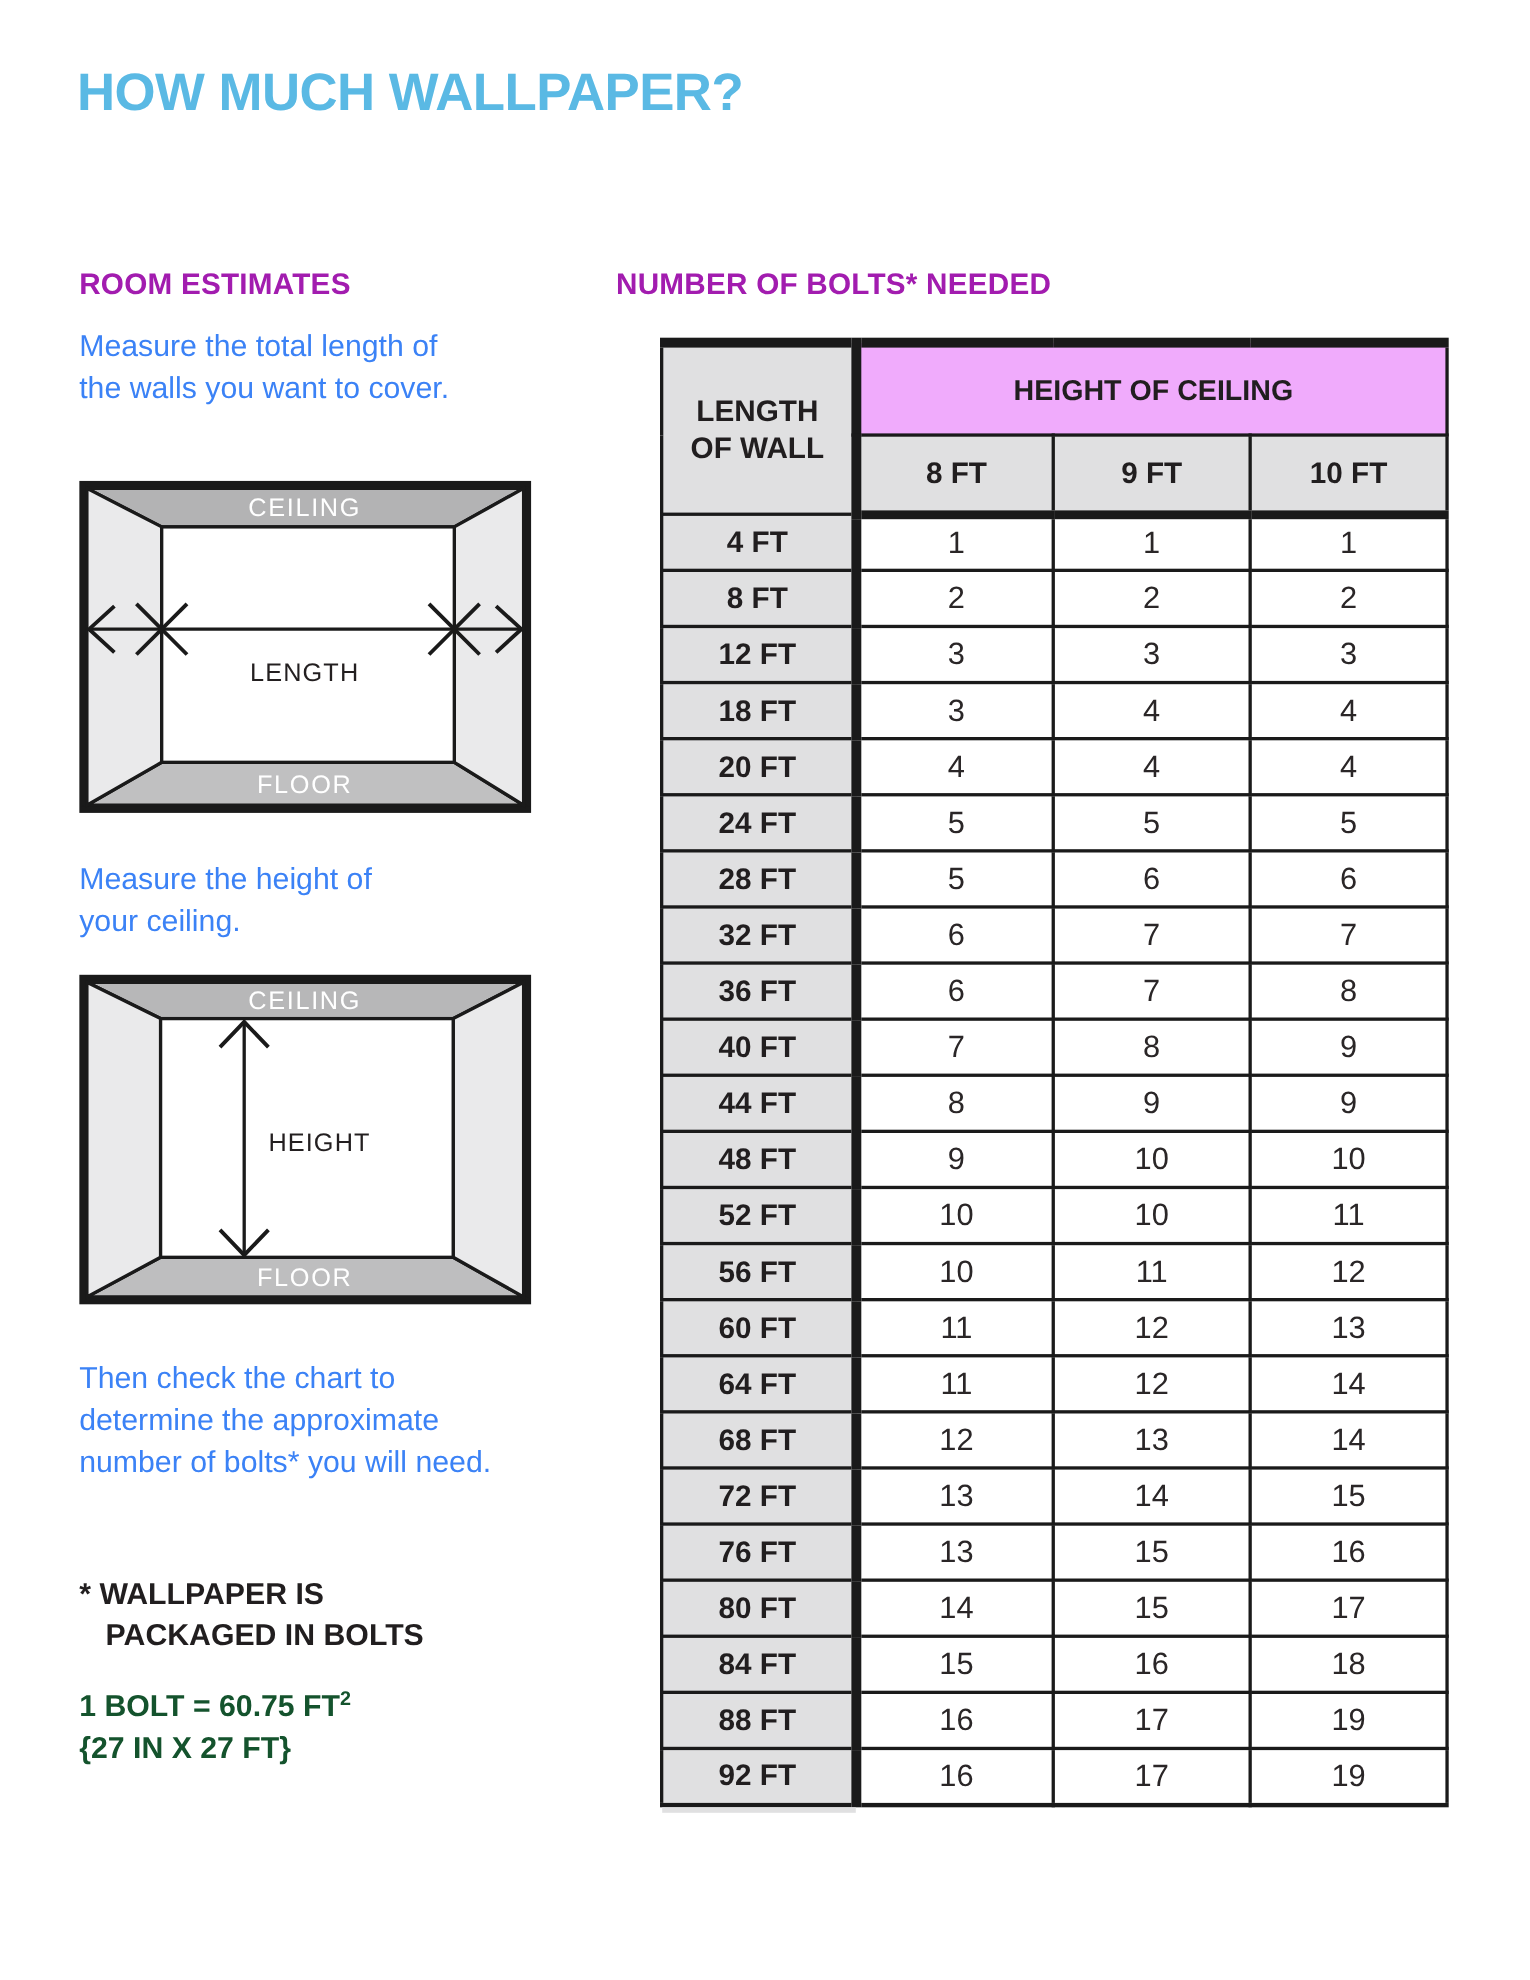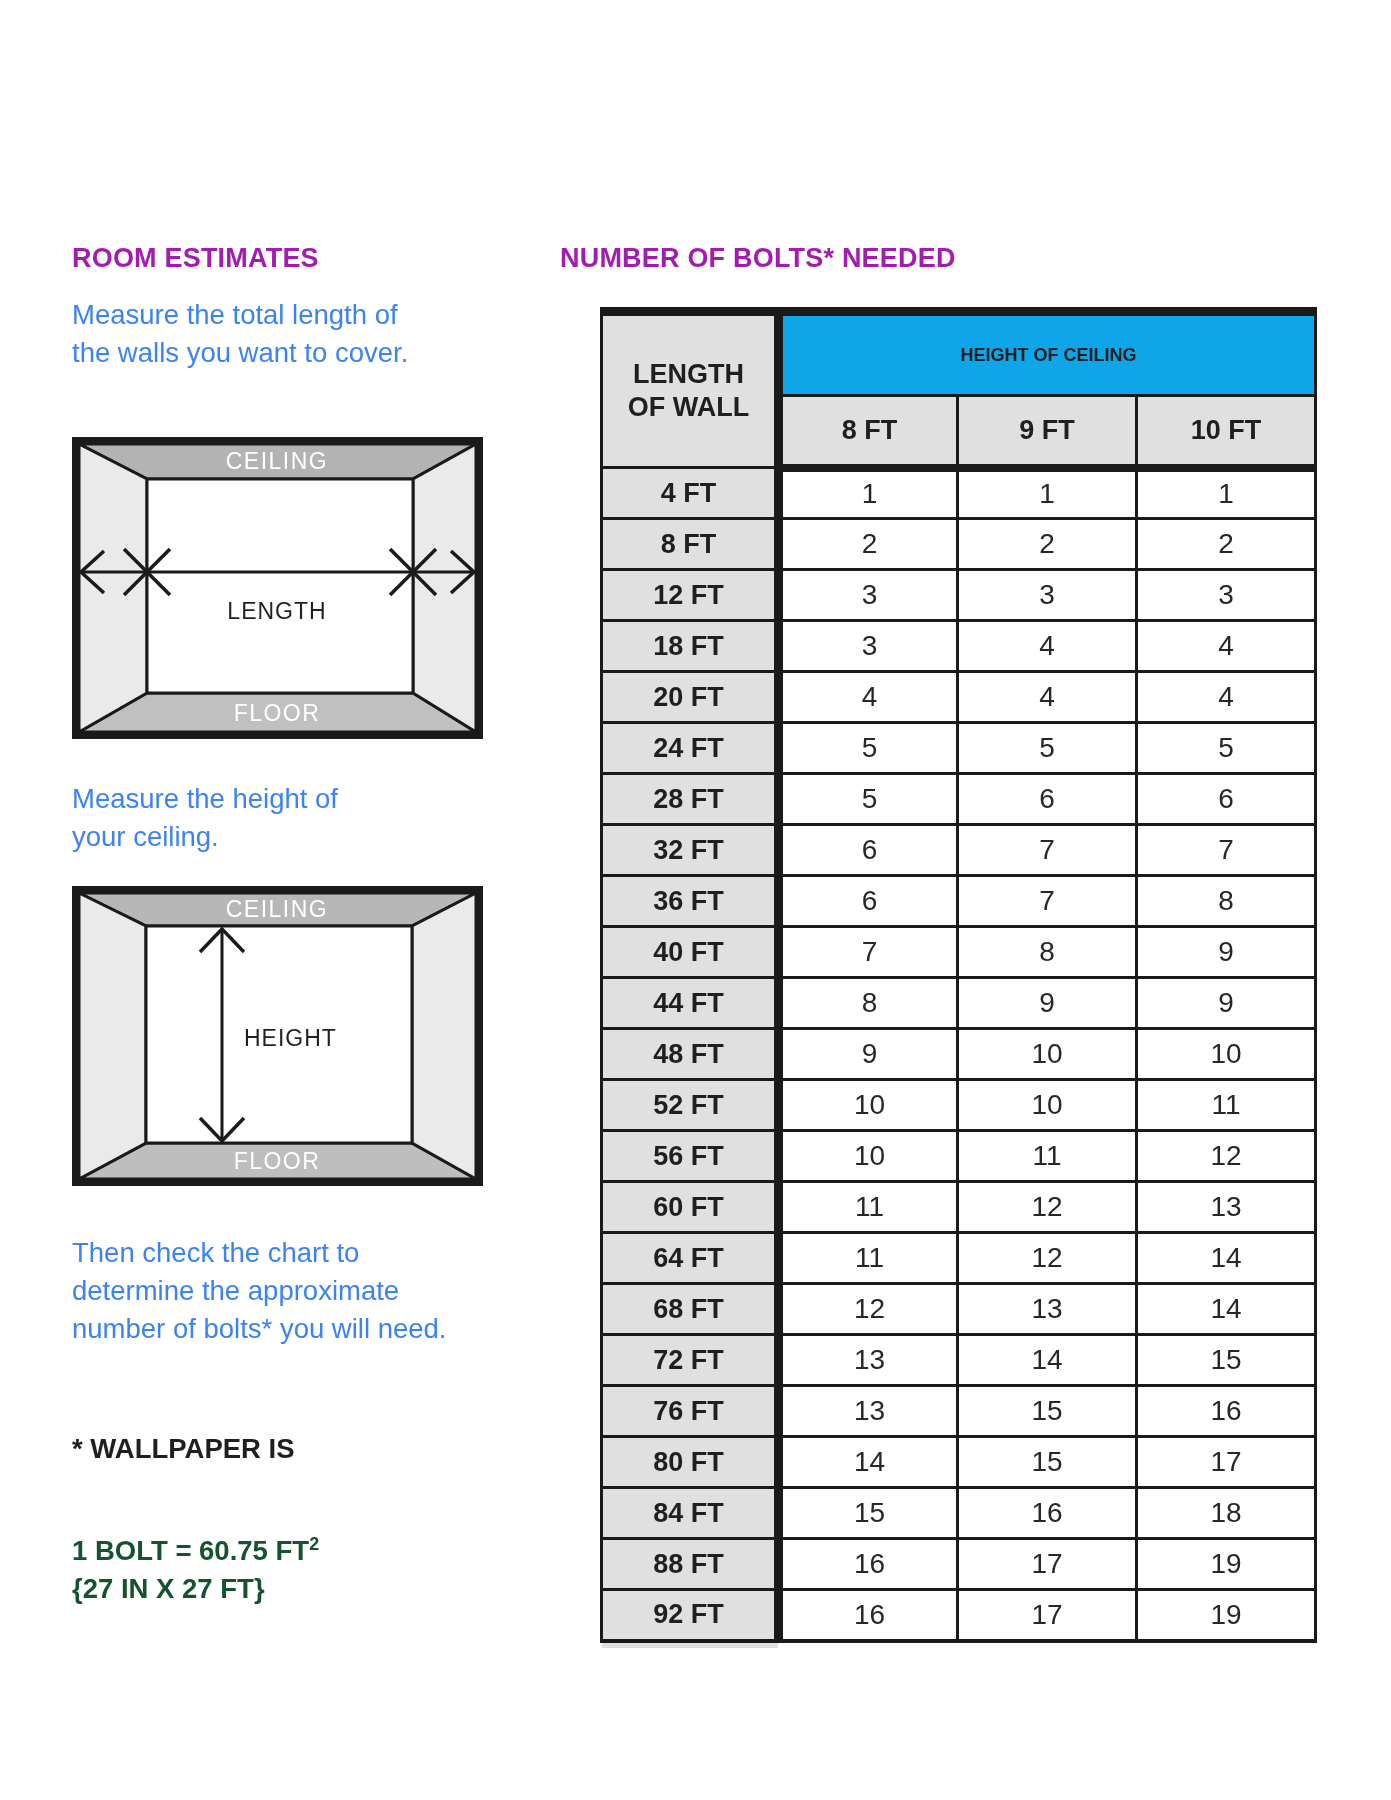--- a/index.html
+++ b/index.html
@@ -55,21 +55,21 @@
     text-align:center; vertical-align:middle;
     font-family:"Liberation Sans", sans-serif;
   }
   table.bolts { border-top:9px solid #1a1a1a; border-bottom:4px solid #1a1a1a; }
   th.len-head, th.row-head {
     background:#e0e0e1; border-right:9px solid #1a1a1a !important;
     font-weight:700; font-size:27px; color:#211e1f;
   }
   th.len-head { line-height:33px; }
   th.hoc {
-    background:#0ea5e9; font-weight:700; font-size:18px; color:#211e1f;
+    background:#f0abfc; font-weight:700; font-size:26px; color:#211e1f;
     height:84px; border-bottom:4px solid #1a1a1a;
   }
   tr.hft-row th {
     background:#e0e0e1; font-weight:700; font-size:27px; color:#211e1f;
     height:72px; border-bottom:8px solid #1a1a1a;
   }
   tbody tr { height:51px; }
   tbody td {
     background:#ffffff; font-size:28px; font-weight:400; color:#2a2627;
   }
@@ -79,20 +79,21 @@
 
   
   .dg-room-label { font-size:23px; letter-spacing:1.5px; fill:#ffffff; font-weight:400; }
   .dg-measure-label { font-size:23px; letter-spacing:1px; fill:#231f20; font-weight:400; }
 </style>
 </head>
 <body>
 
 <div class="page">
 
+  <h1 class="page-title">HOW MUCH WALLPAPER?</h1>
 
   <h2 class="section-heading room-estimates">ROOM ESTIMATES</h2>
 
   <p class="para p1"><span>Measure the total length of</span><br><span>the walls you want to cover.</span></p>
 
   <svg class="diagram d1" width="411" height="302" viewBox="0 0 411 302">
     <rect x="3.5" y="3.5" width="404" height="295" fill="#ffffff" stroke="#1a1a1a" stroke-width="7"></rect>
     <polygon points="7,7 404,7 341,42 75,42" fill="#b3b3b4" stroke="#1a1a1a" stroke-width="3"></polygon>
     <polygon points="7,295 404,295 341,256 75,256" fill="#c0c0c1" stroke="#1a1a1a" stroke-width="3"></polygon>
     <polygon points="7,7 75,42 75,256 7,295" fill="#eaeaeb" stroke="#1a1a1a" stroke-width="3"></polygon>
@@ -126,21 +127,21 @@
     <text x="205" y="31" text-anchor="middle" class="dg-room-label">CEILING</text>
     <text x="205" y="283" text-anchor="middle" class="dg-room-label">FLOOR</text>
     <line x1="150" y1="43" x2="150" y2="255" stroke="#1a1a1a" stroke-width="3"></line>
     <polyline points="128,66 150,43 172,66" fill="none" stroke="#1a1a1a" stroke-width="3.5"></polyline>
     <polyline points="128,232 150,255 172,232" fill="none" stroke="#1a1a1a" stroke-width="3.5"></polyline>
     <text x="172" y="160" class="dg-measure-label">HEIGHT</text>
   </svg>
 
   <p class="para p3"><span>Then check the chart to</span><br><span>determine the approximate</span><br><span>number of bolts* you will need.</span></p>
 
-  <p class="note"><span>* WALLPAPER IS</span></p>
+  <p class="note"><span>* WALLPAPER IS</span><span class="indent">PACKAGED IN BOLTS</span></p>
 
   <p class="bolt-eq"><span>1 BOLT = 60.75 FT</span><sup>2</sup><br><span>{27 IN X 27 FT}</span></p>
 
   <h2 class="section-heading bolts-heading">NUMBER OF BOLTS* NEEDED</h2>
 
   <div class="table-wrap">
     <table class="bolts">
       <colgroup>
         <col style="width:177px">
           <col style="width:179px">

